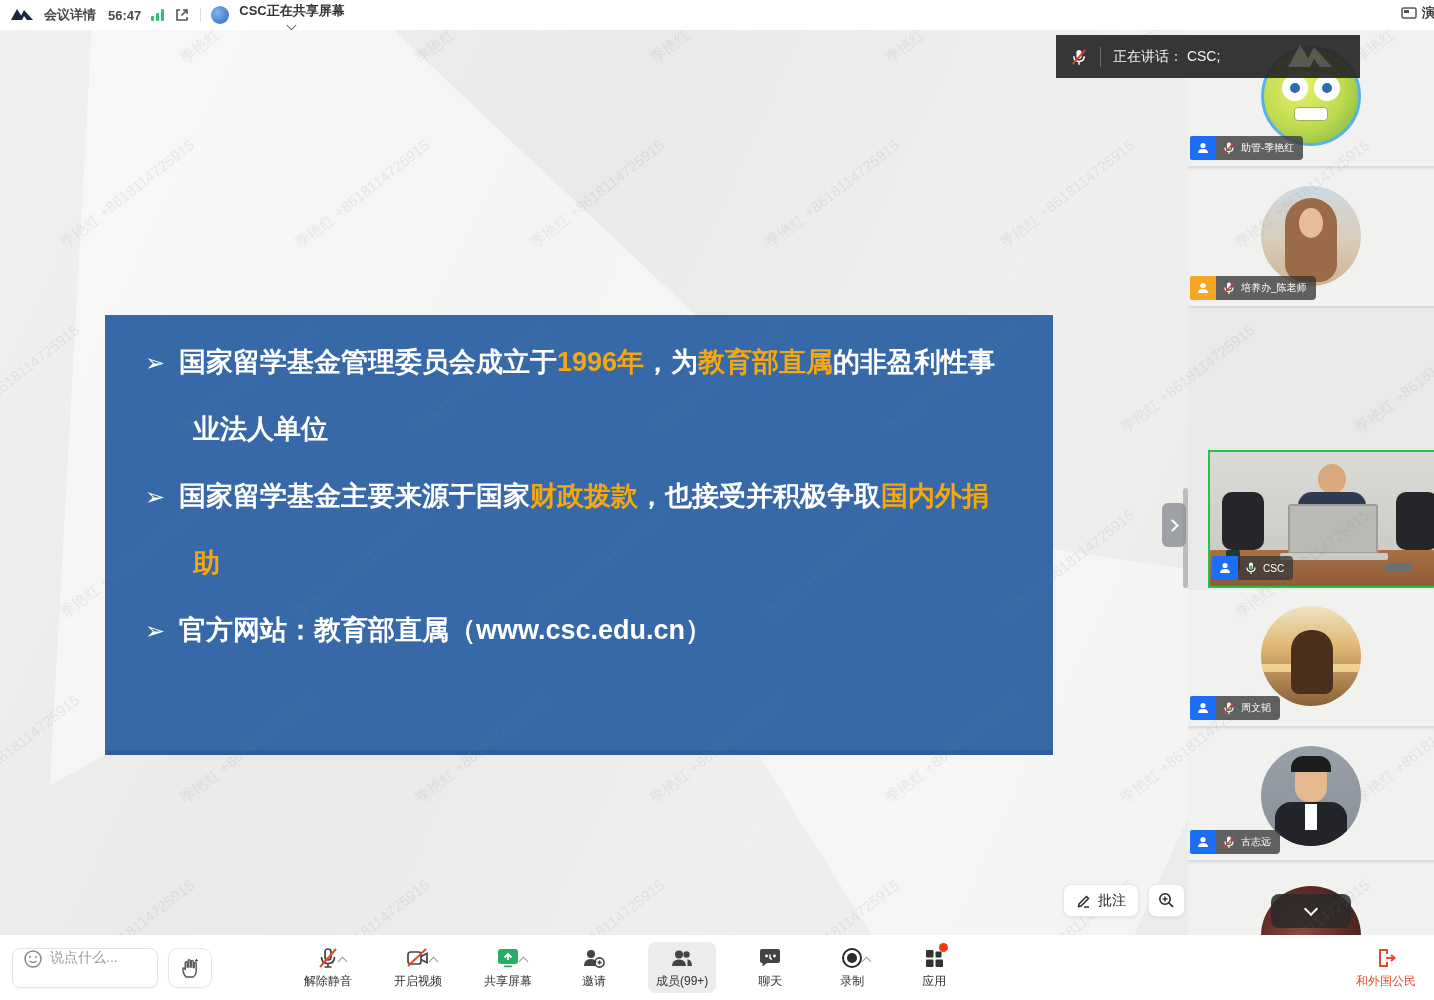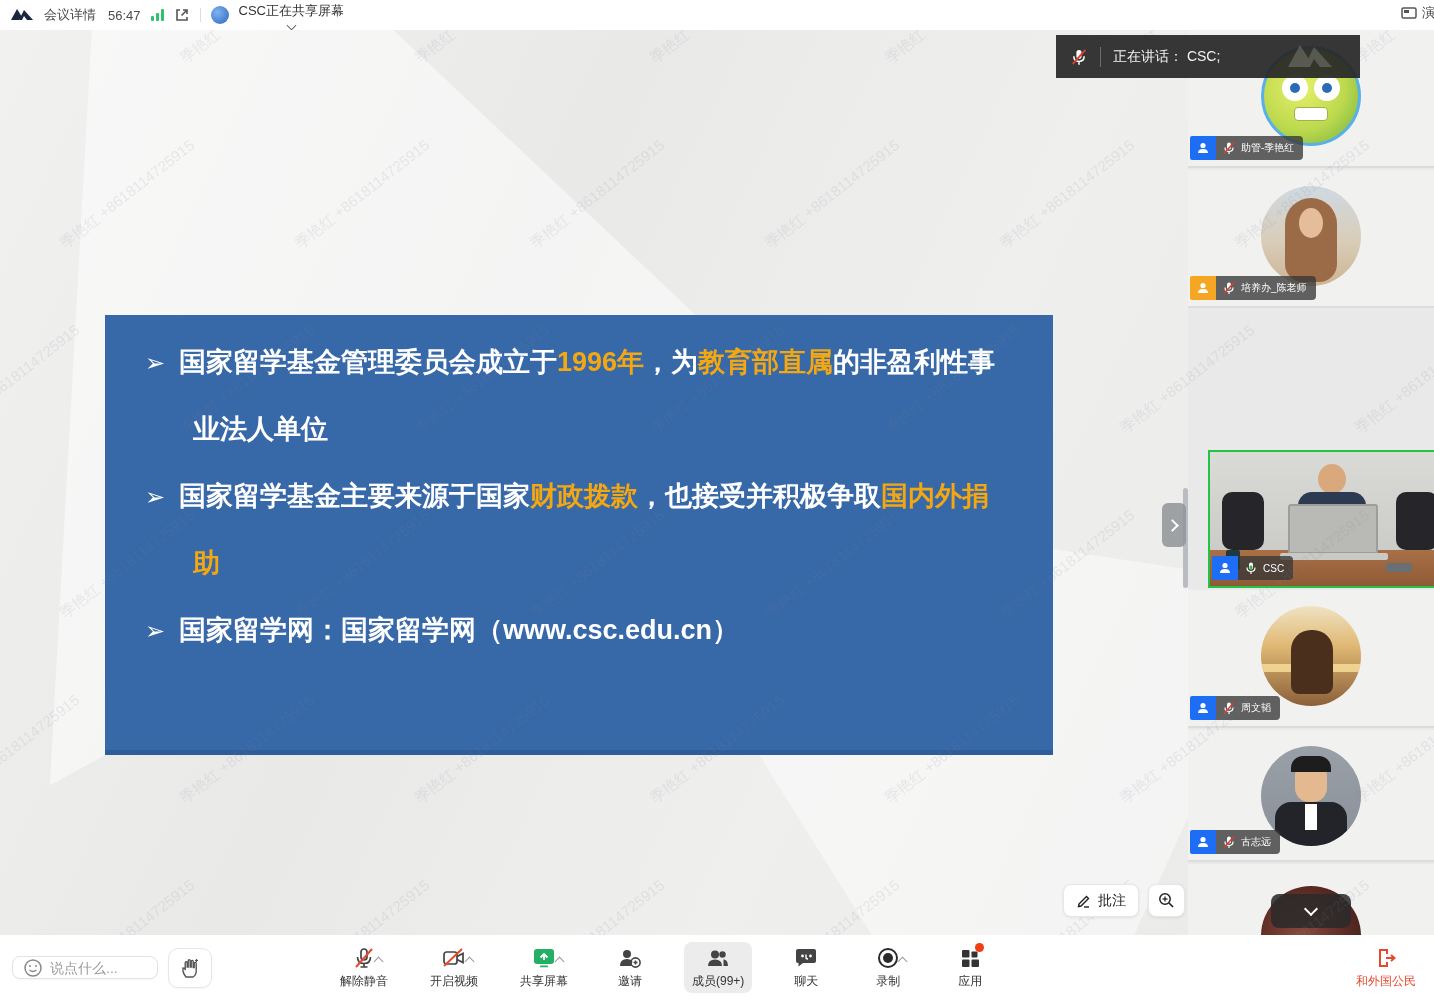--- a/index.html
+++ b/index.html
@@ -2,21 +2,21 @@
 <html><head>
 <meta charset="utf-8">
 <style>
   * { margin:0; padding:0; box-sizing:border-box; }
   html,body { width:1434px; height:1000px; overflow:hidden; background:#fff;
     font-family:"Liberation Sans","DejaVu Sans",sans-serif; }
   .app { position:relative; width:1434px; height:1000px; background:#fff; overflow:hidden; }
 
   
   .topbar { position:absolute; left:0; top:0; width:1434px; height:30px; background:#fff;
-    display:flex; align-items:center; padding:0 10px; gap:10px; z-index:90; overflow:hidden; }
+    display:flex; align-items:center; padding:0 10px; gap:10px; z-index:90; overflow:hidden;font-weight:bold; }
   .topbar .lbl { font-size:13px; color:#4a4a4a; white-space:nowrap; }
   .timer { font-size:13px; color:#4a4a4a; margin-left:2px; }
   .sigbars { display:flex; align-items:flex-end; gap:2px; height:12px; }
   .sigbars i { display:block; width:3px; background:#2dc26b; border-radius:1px; }
   .sigbars i:nth-child(1){height:5px;} .sigbars i:nth-child(2){height:8px;} .sigbars i:nth-child(3){height:12px;}
   .vdiv { width:1px; height:14px; background:#ddd; }
   .mini-avatar { width:18px; height:18px; border-radius:50%;
     background:radial-gradient(circle at 35% 35%, #7fb3ef, #2e66c0); flex:0 0 auto; }
   .share-status { font-size:13px; color:#333; display:flex; align-items:center; gap:5px;flex-direction:column; }
   .chev-down { width:7px; height:7px; border-right:1.5px solid #666; border-bottom:1.5px solid #666;
@@ -131,29 +131,29 @@
   .tagbody .nm { color:#fff; font-size:10px; white-space:nowrap; }
 
   .more-btn { position:absolute; left:83px; top:30px; width:80px; height:34px; background:rgba(42,42,42,.88);
     border-radius:8px; display:flex; align-items:center; justify-content:center; cursor:pointer; z-index:6; }
   .more-btn .ar { width:10px; height:10px; border-right:2px solid #fff; border-bottom:2px solid #fff;
     transform:rotate(45deg); margin-top:-4px; }
 
   
   .toolbar { position:absolute; left:0; top:935px; width:1434px; height:65px; background:#fff;
     display:flex; align-items:center; z-index:90; }
-  .msg-input { margin-left:12px; width:146px; height:23px; border:1px solid #e3e3e3; background:#fff;
-    border-radius:8px; display:flex; align-items:center; gap:7px; padding:0 10px; box-shadow:0 1px 2px rgba(0,0,0,.04); }
+  .msg-input { margin-left:12px; width:146px; height:40px; border:1px solid #e3e3e3; background:#fff;
+    border-radius:8px; display:flex; align-items:flex-start; gap:7px; padding:0 10px; box-shadow:0 1px 2px rgba(0,0,0,.04); }
   .msg-input input { border:none; outline:none; width:95px; font-size:14px; color:#333; background:transparent; }
   .msg-input input::placeholder { color:#9b9b9b; }
   .hand-btn { margin-left:10px; width:44px; height:40px; border:1px solid #e6e6e6; background:#fff;
     border-radius:10px; display:flex; align-items:center; justify-content:center; cursor:pointer;
     box-shadow:0 1px 2px rgba(0,0,0,.04); }
 
-  .tb-center { display:flex; align-items:flex-start; gap:26px; margin-left:120px; }
+  .tb-center { display:flex; align-items:flex-start; gap:26px; margin-left:84px; }
   .tb-item { display:flex; flex-direction:column; align-items:center; gap:3px; min-width:56px;
     cursor:pointer; padding:4px 8px 3px; border-radius:8px; position:relative; }
   .tb-item.active-pill { background:#ececec; }
   .tb-label { font-size:12px; color:#333; white-space:nowrap; }
   .caret { position:absolute; right:-6px; top:12px; width:7px; height:7px;
     border-left:1.5px solid #9a9a9a; border-top:1.5px solid #9a9a9a; transform:rotate(45deg); }
   .dot-badge { position:absolute; top:1px; right:14px; width:9px; height:9px; border-radius:50%; background:#f23c14; }
 
   .leave-btn { margin-left:auto; margin-right:18px; display:flex; flex-direction:column; align-items:center;
     gap:3px; cursor:pointer; }
@@ -199,21 +199,21 @@
 
   <div class="stage">
     <div class="slide">
       <p>
         <span class="marker">➢</span><span>国家留学基金管理委员会成立于</span><span class="hl">1996年</span><span>，为</span><span class="hl">教育部直属</span><span>的非盈利性事业法人单位</span>
       </p>
       <p>
         <span class="marker">➢</span><span>国家留学基金主要来源于国家</span><span class="hl">财政拨款</span><span>，也接受并积极争取</span><span class="hl">国内外捐助</span>
       </p>
       <p>
-        <span class="marker">➢</span><span>国家留学网：国家留学网（www.csc.edu.cn）</span>
+        <span class="marker">➢</span><span>官方网站：教育部直属（www.csc.edu.cn）</span>
       </p>
     </div>
   </div>
 
   <div class="sidebar">
 
     <div class="tile" style="top:0;height:138px;">
       <div class="avatar av-sponge">
         <span class="eye l"></span>
           <span class="eye r"></span>

